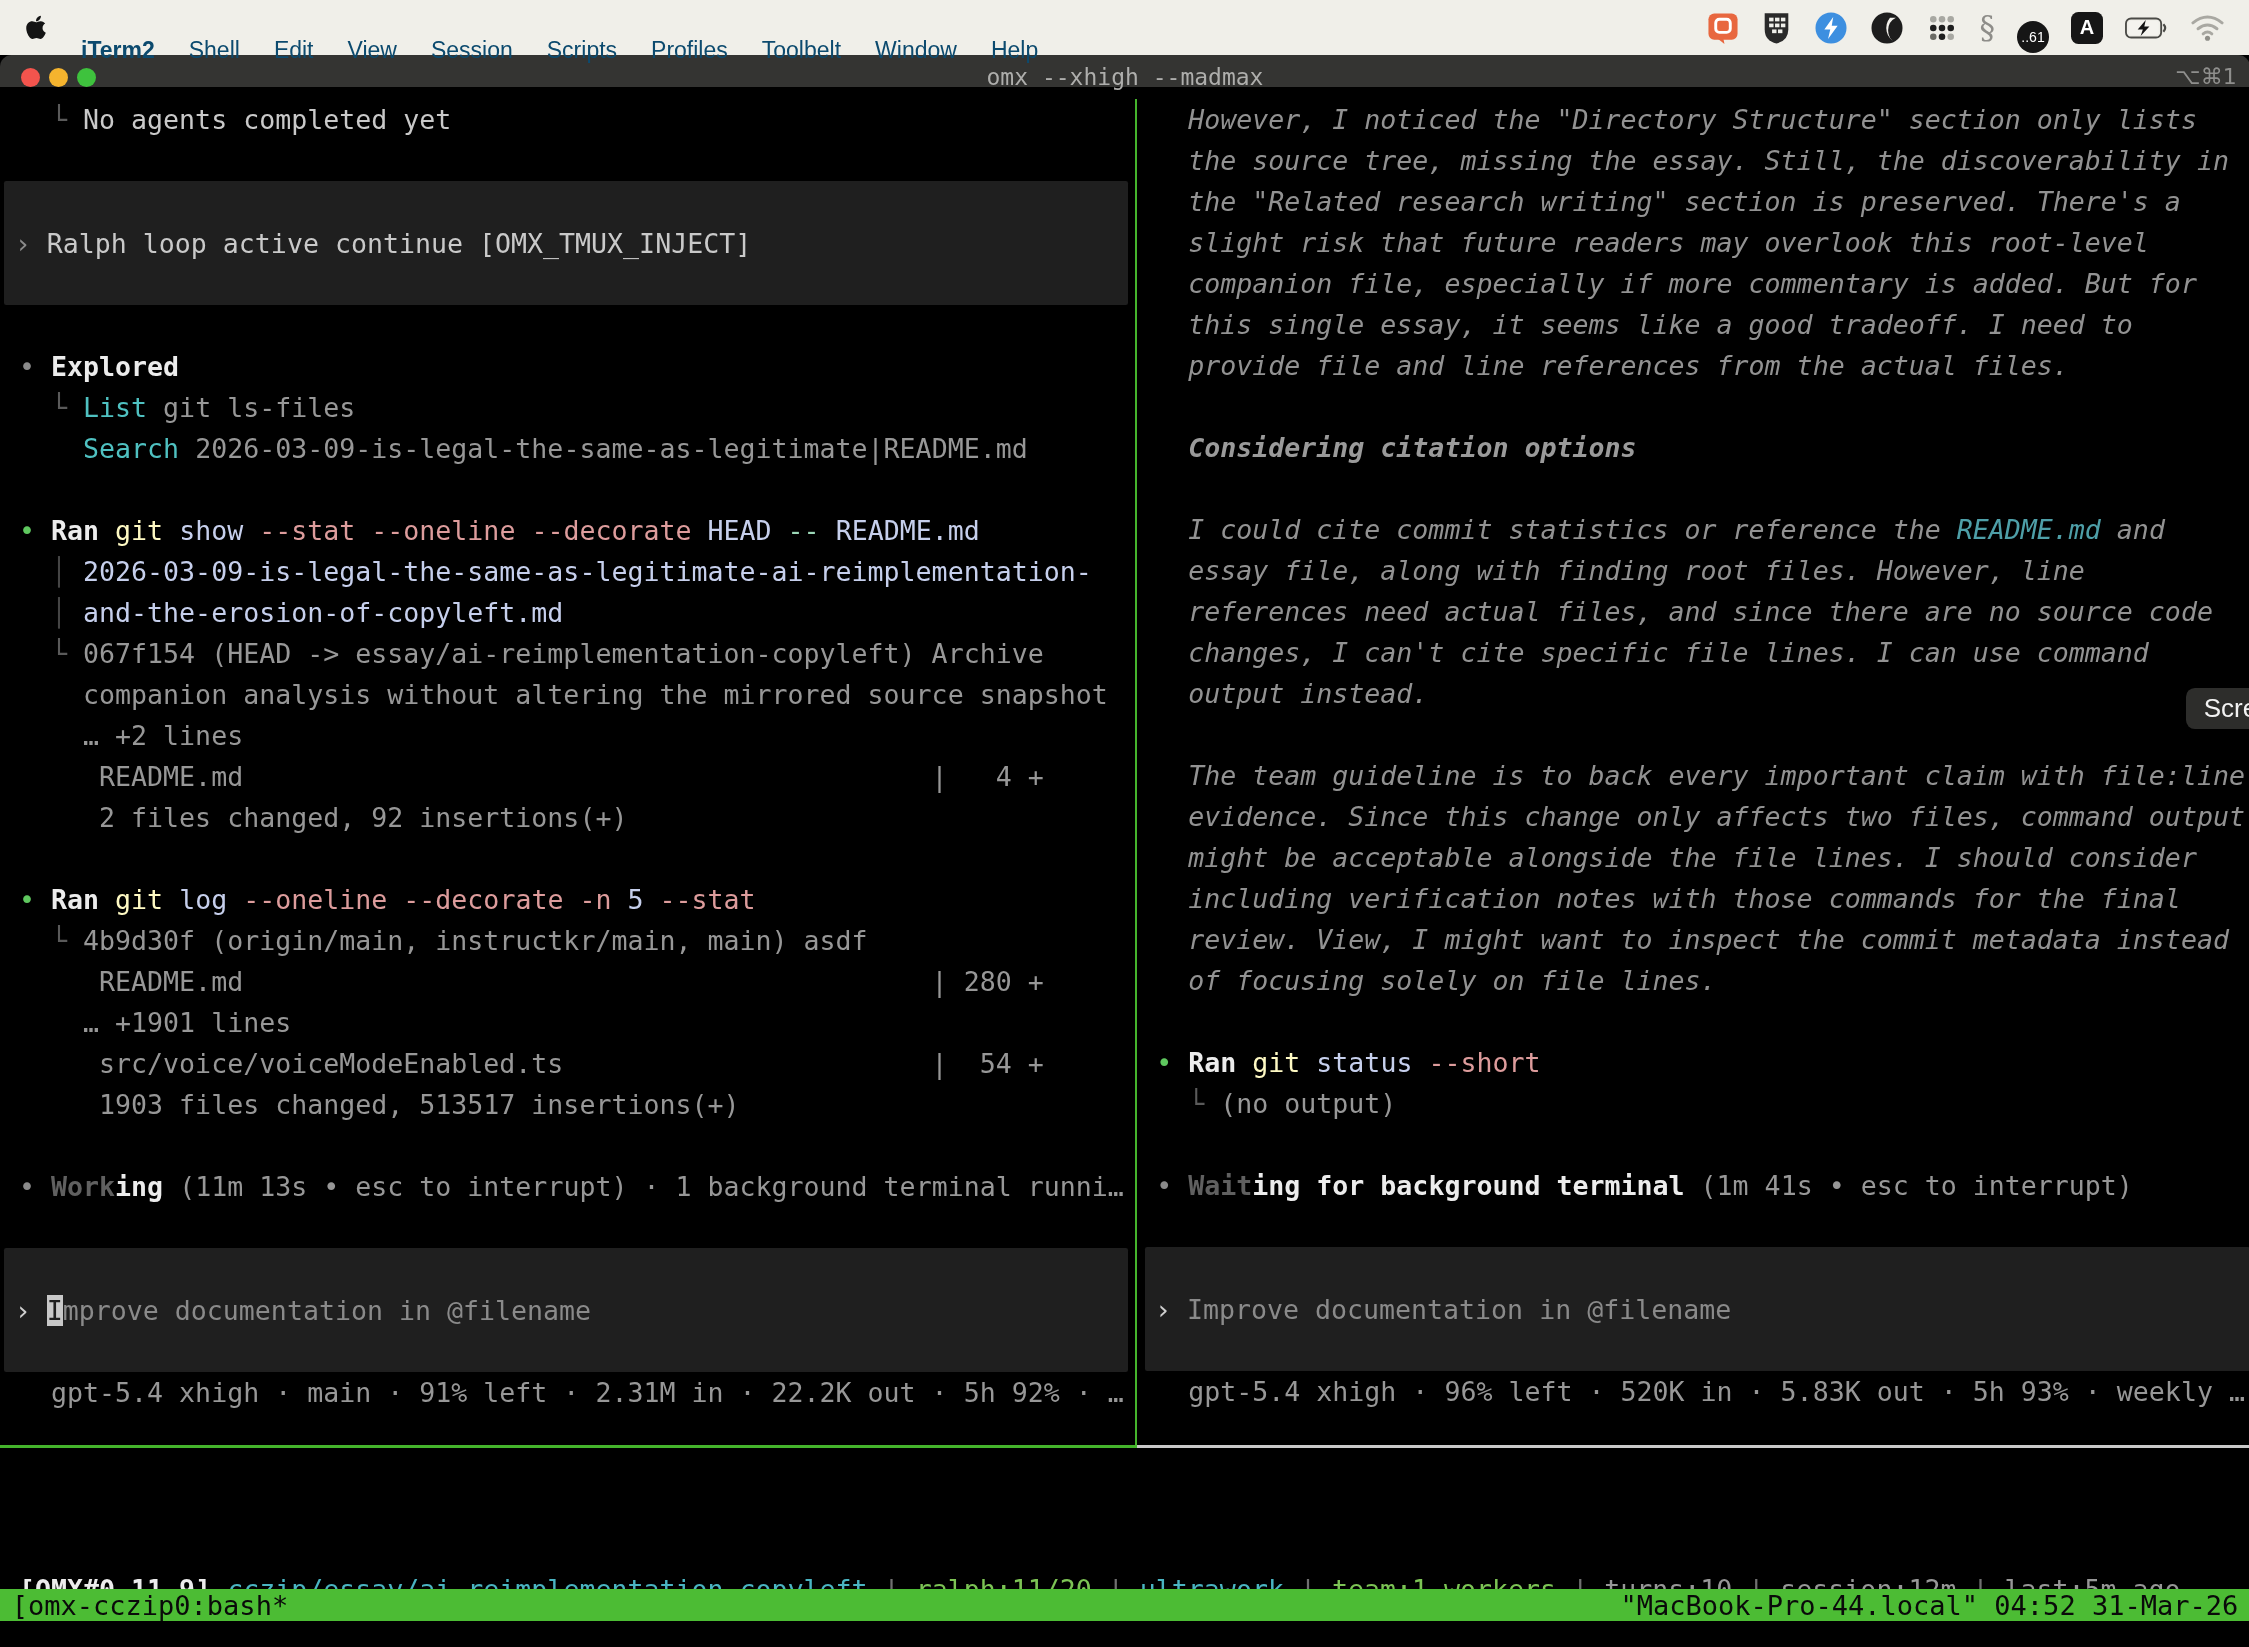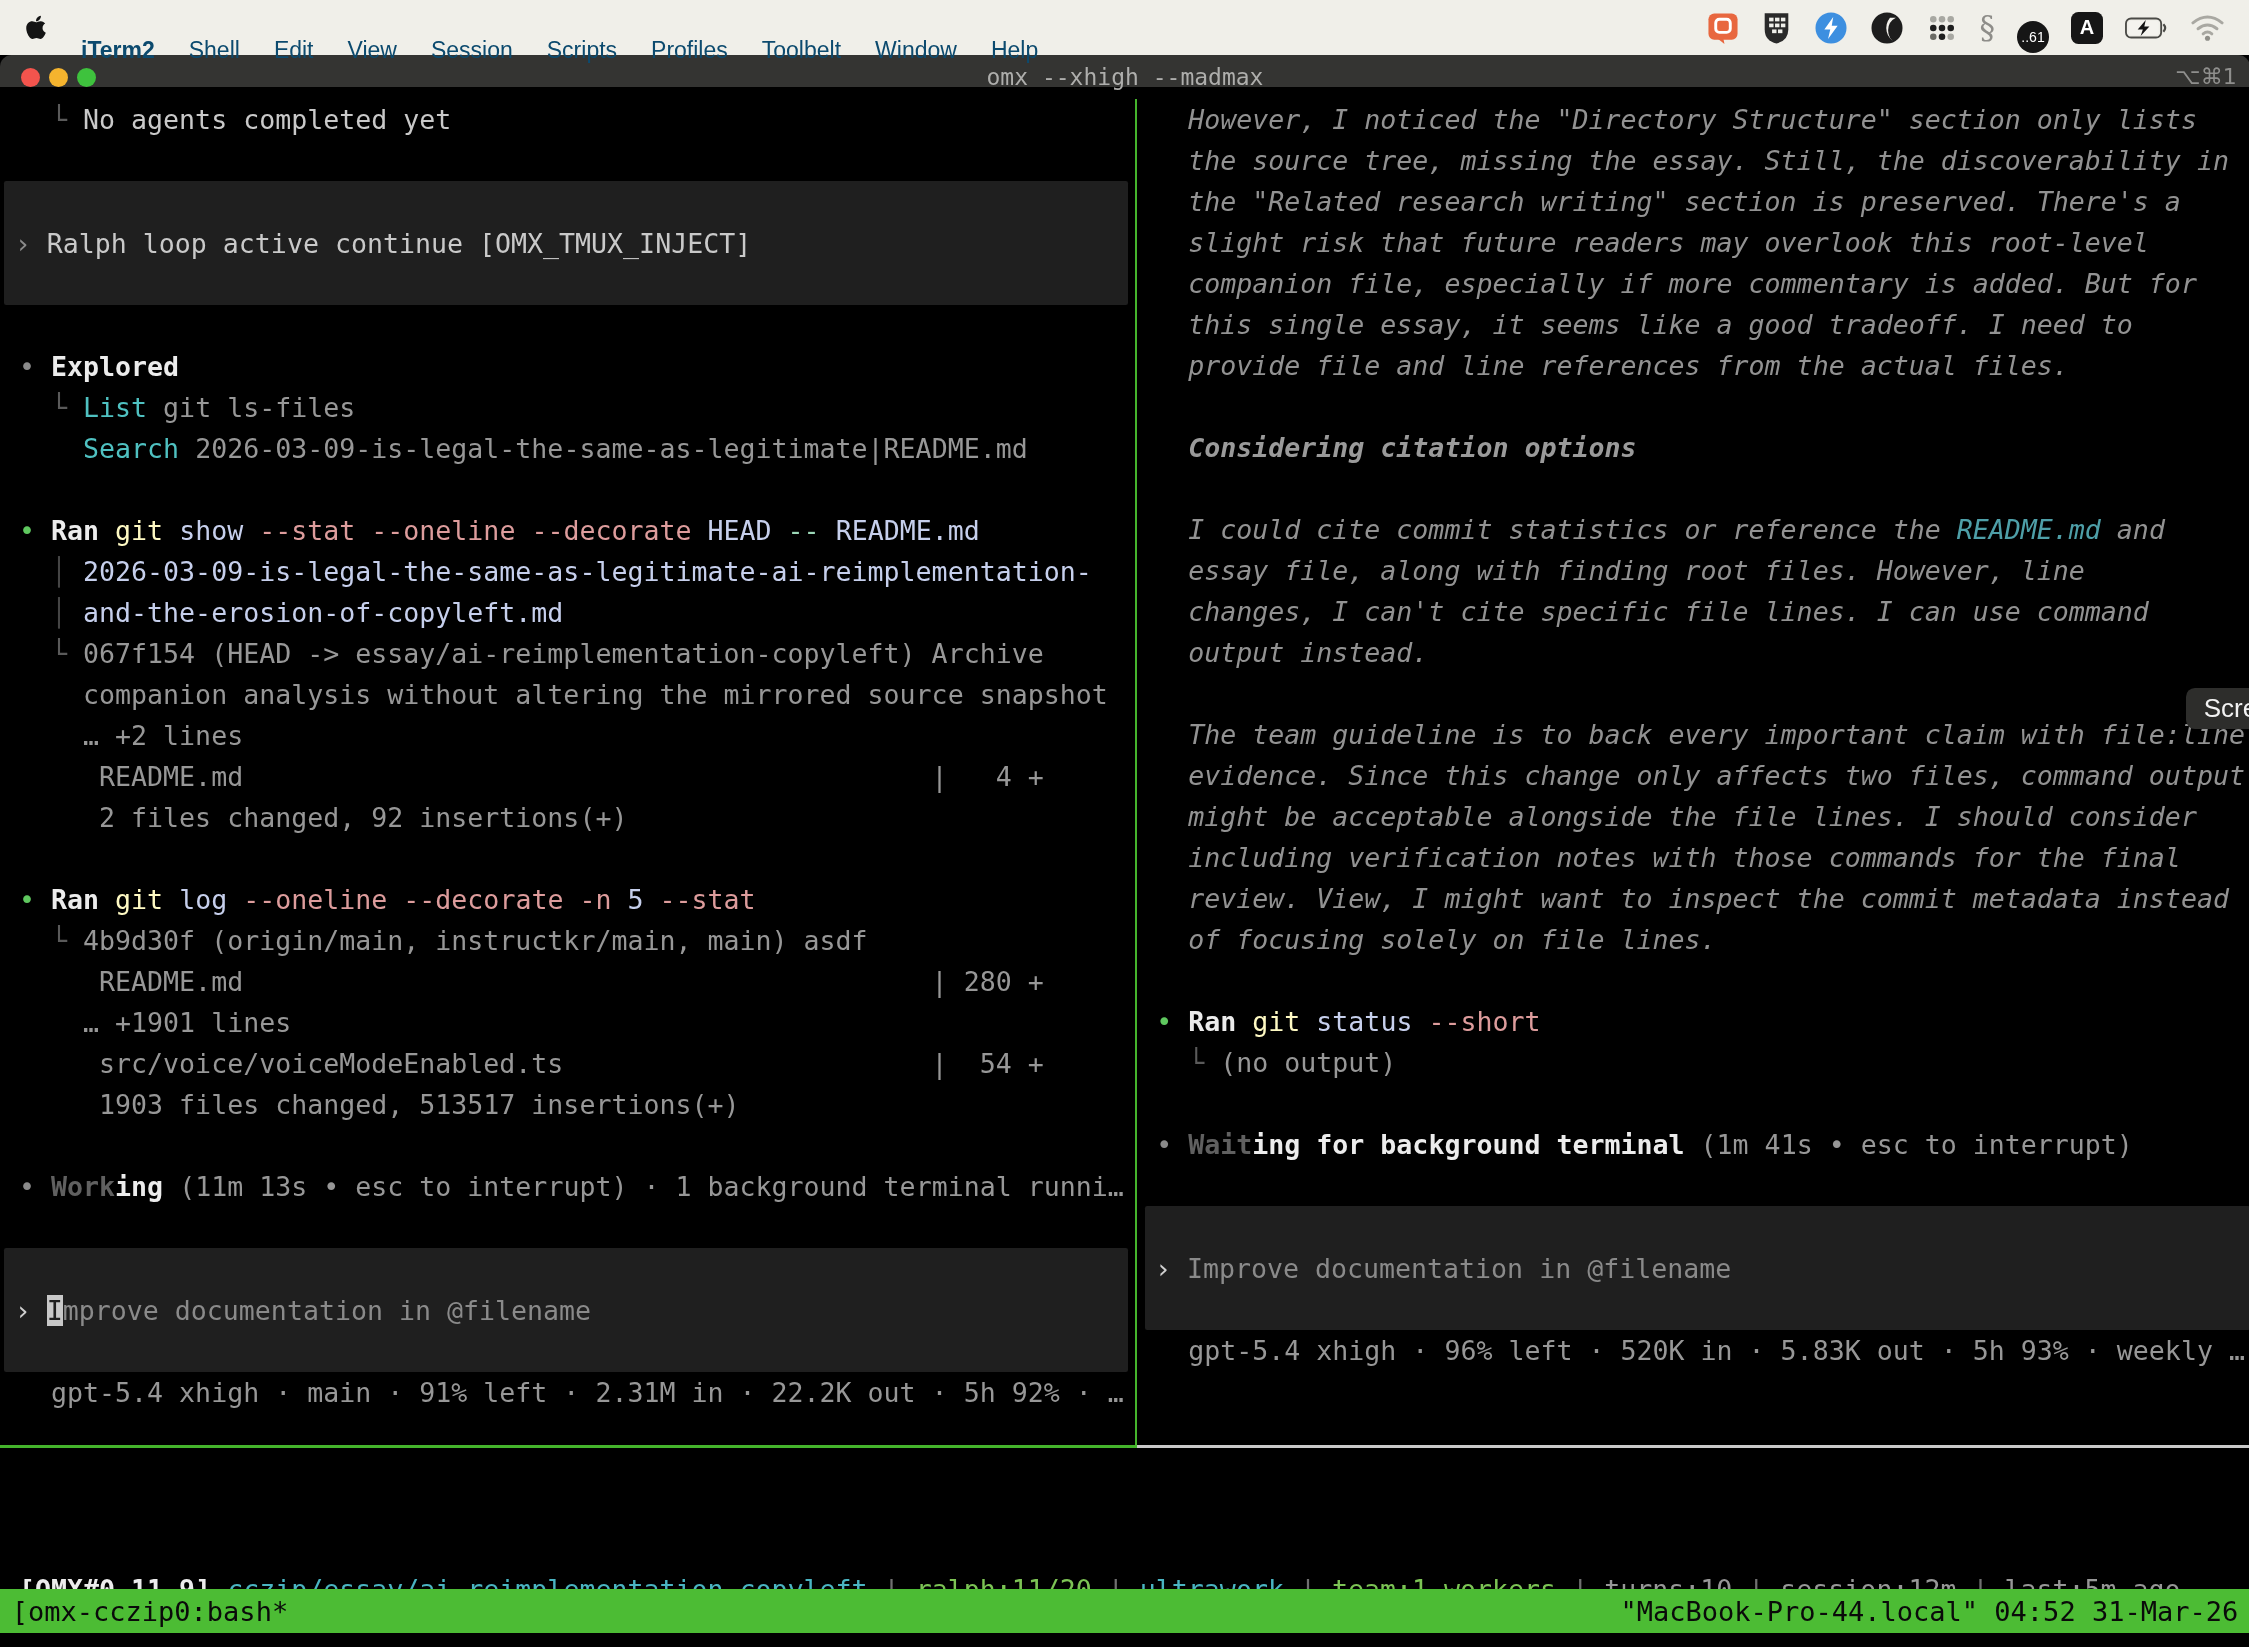--- a/index.html
+++ b/index.html
@@ -69,21 +69,21 @@
   .s-itcyan{color:#4e9fa8;font-style:italic;}
   .s-cyan2{color:#4ab4c2;}
   .s-green2{color:#7dc355;}
   .s-sep{color:#707070;}
 
   
   .omxbar{position:absolute;top:1470px;left:0;right:0;height:41px;}
   .omxbar .t-line{font-size:26.6px;}
 
   
-  .tmuxbar{position:absolute;top:1589px;left:0;right:0;height:44px;background:#4cbc34;
+  .tmuxbar{position:absolute;top:1589px;left:0;right:0;height:32px;background:#4cbc34;
            display:flex;justify-content:space-between;align-items:center;padding:0 11.8px;box-sizing:border-box;}
   .tmux-text{font-size:27px;color:#0a0a0a;white-space:pre;}
 
   
   .screen-tooltip{position:absolute;left:2186px;top:688px;width:103px;height:41px;background:#2d2d2b;
                   border-radius:8.9px;color:#f2f2f2;font-family:"Liberation Sans",sans-serif;font-size:26px;
                   display:flex;align-items:center;padding-left:17.7px;box-sizing:border-box;z-index:20;}
 </style>
 </head>
 <body>
@@ -234,20 +234,21 @@
           <div class="t-line"><span class="s-it">  the "Related research writing" section is preserved. There's a</span></div>
           <div class="t-line"><span class="s-it">  slight risk that future readers may overlook this root-level</span></div>
           <div class="t-line"><span class="s-it">  companion file, especially if more commentary is added. But for</span></div>
           <div class="t-line"><span class="s-it">  this single essay, it seems like a good tradeoff. I need to</span></div>
           <div class="t-line"><span class="s-it">  provide file and line references from the actual files.</span></div>
           <div class="t-gap"></div>
           <div class="t-line"><span class="s-itb">  Considering citation options</span></div>
           <div class="t-gap"></div>
           <div class="t-line"><span class="s-it">  I could cite commit statistics or reference the </span><span class="s-itcyan">README.md</span><span class="s-it"> and</span></div>
           <div class="t-line"><span class="s-it">  essay file, along with finding root files. However, line</span></div>
+          <div class="t-line"><span class="s-it">  references need actual files, and since there are no source code</span></div>
           <div class="t-line"><span class="s-it">  changes, I can't cite specific file lines. I can use command</span></div>
           <div class="t-line"><span class="s-it">  output instead.</span></div>
           <div class="t-gap"></div>
           <div class="t-line"><span class="s-it">  The team guideline is to back every important claim with file:line</span></div>
           <div class="t-line"><span class="s-it">  evidence. Since this change only affects two files, command output</span></div>
           <div class="t-line"><span class="s-it">  might be acceptable alongside the file lines. I should consider</span></div>
           <div class="t-line"><span class="s-it">  including verification notes with those commands for the final</span></div>
           <div class="t-line"><span class="s-it">  review. View, I might want to inspect the commit metadata instead</span></div>
           <div class="t-line"><span class="s-it">  of focusing solely on file lines.</span></div>
           <div class="t-gap"></div>

